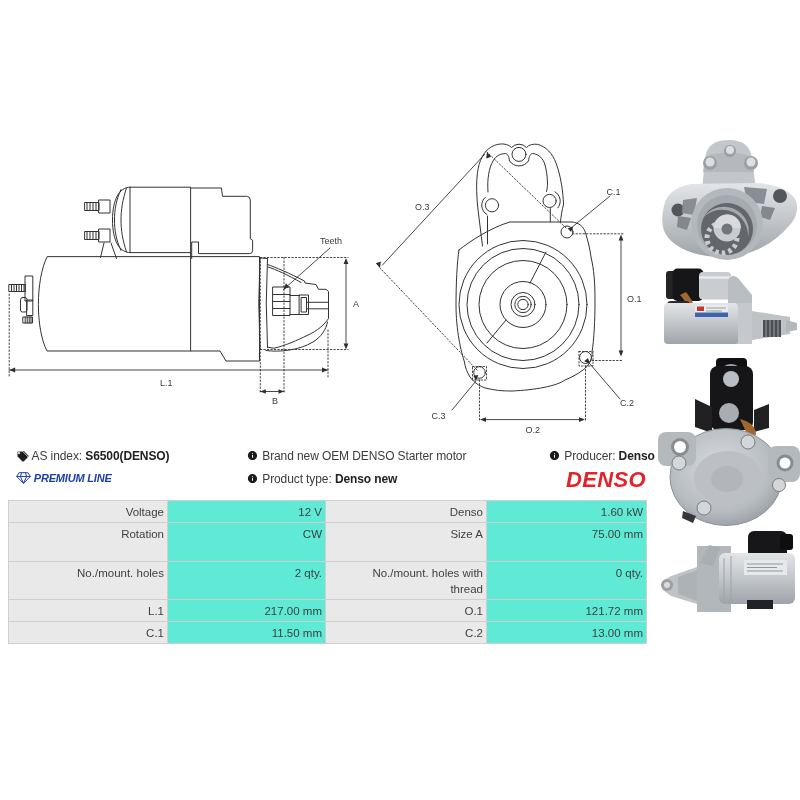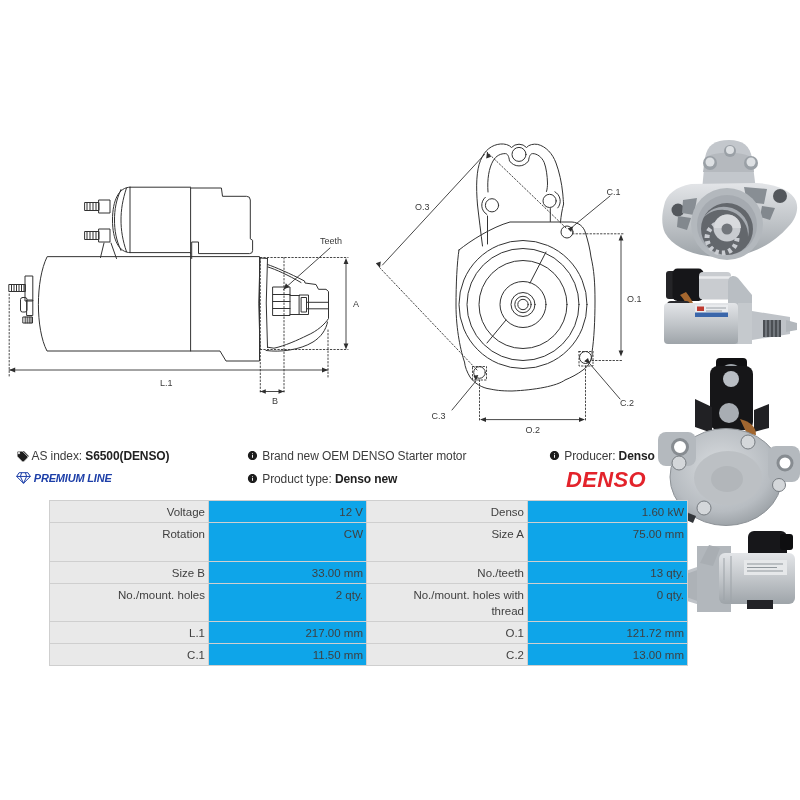--- a/index.html
+++ b/index.html
@@ -2,24 +2,24 @@
 <html><head>
 <meta charset="utf-8">
 <style>
   html,body{margin:0;padding:0;background:#fff;}
   body{width:800px;height:800px;position:relative;font-family:"Liberation Sans",sans-serif;overflow:hidden;}
   .abs{position:absolute;}
   .inforow{position:absolute;font-size:12px;letter-spacing:-0.1px;color:#3c3c3c;white-space:nowrap;}
   .inforow b{color:#222;}
   .prem{color:#1c3ea8;font-weight:bold;font-size:11px;letter-spacing:-0.2px;}
   .ico{display:inline-block;vertical-align:middle;}
-  table.spec{position:absolute;left:8px;top:500px;border-collapse:collapse;table-layout:fixed;width:638px;font-size:11.5px;color:#3f3f3f;margin-left:41px;}
+  table.spec{position:absolute;left:8px;top:500px;border-collapse:collapse;table-layout:fixed;width:638px;font-size:11.5px;color:#3f3f3f;}
   table.spec td{border:1px solid #cfcfcf;text-align:right;padding:3px 3px 2px 2px;line-height:16px;vertical-align:baseline;}
   td.lab{background:#e9e9e9;}
-  td.val{background:#0ea5e9;}
+  td.val{background:#5eead4;}
   .denso{position:absolute;left:562px;top:467px;width:88px;text-align:center;color:#e3232b;font-weight:bold;font-style:italic;font-size:22px;letter-spacing:0.4px;font-family:"Liberation Sans",sans-serif;}
 </style>
 </head>
 <body>
 
 <svg class="abs" style="left:0;top:130px" width="650" height="315" viewBox="0 130 650 315" fill="none" stroke="#333" stroke-width="1" stroke-linejoin="round" stroke-linecap="round">
 <g id="leftdraw">
 
   <path d="M130,187.2 H190.6 M130,252.6 H190.6 M130,187.2 C119,187.2 112.5,200 112.5,220 C112.5,240 119,252.6 130,252.6"></path>
   <path d="M121,189.5 C116,200 114.5,210 114.5,220 C114.5,230 116,240 121,250.5"></path>
@@ -296,26 +296,20 @@
         <td class="val">12 V</td>
         <td class="lab">Denso</td>
         <td class="val">1.60 kW</td>
       </tr>
   <tr style="height:39px">
         <td class="lab">Rotation</td>
         <td class="val">CW</td>
         <td class="lab">Size A</td>
         <td class="val">75.00 mm</td>
       </tr>
-  <tr style="height:22px">
-        <td class="lab">Size B</td>
-        <td class="val">33.00 mm</td>
-        <td class="lab">No./teeth</td>
-        <td class="val">13 qty.</td>
-      </tr>
   <tr style="height:38px">
         <td class="lab">No./mount. holes</td>
         <td class="val">2 qty.</td>
         <td class="lab">No./mount. holes with<br>thread</td>
         <td class="val">0 qty.</td>
       </tr>
   <tr style="height:22px">
         <td class="lab">L.1</td>
         <td class="val">217.00 mm</td>
         <td class="lab">O.1</td>

